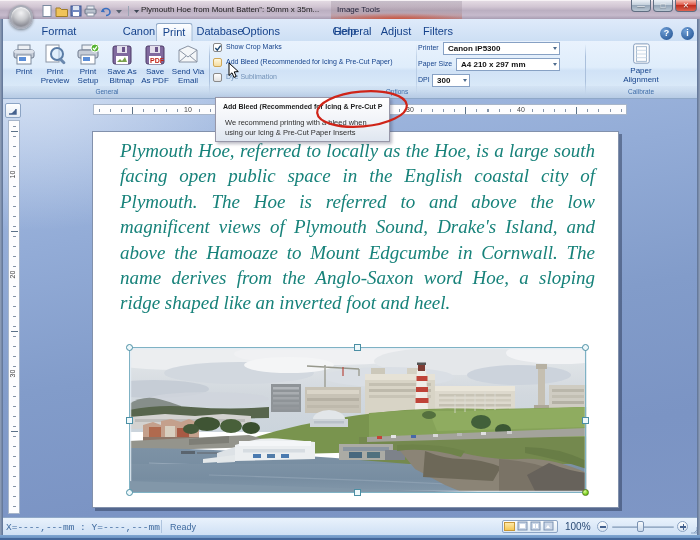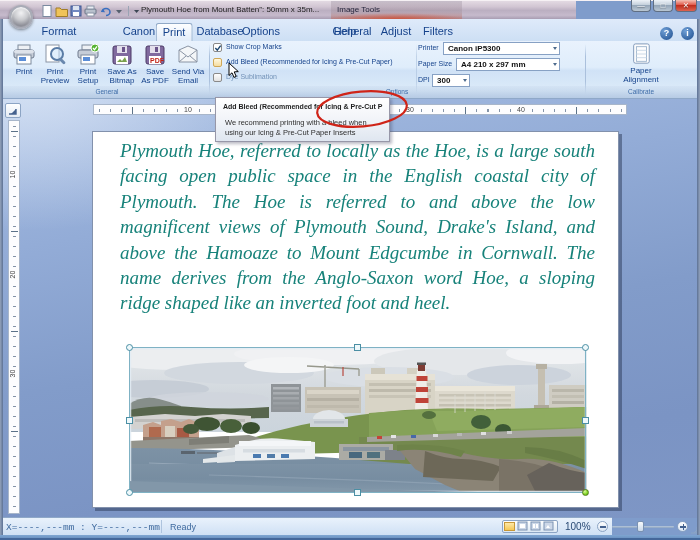--- a/index.html
+++ b/index.html
@@ -1,21 +1,21 @@
 <!DOCTYPE html>
 <html><head>
 <meta charset="utf-8">
 <style>
   * { margin:0; padding:0; box-sizing:border-box; }
   html,body { width:700px; height:540px; overflow:hidden; }
   body { font-family:"Liberation Sans", sans-serif; position:relative; background:#7f9ccb; }
   .abs { position:absolute; }
 
   
-  #titlebar { position:absolute; left:0; top:0; width:576px; height:19px;
+  #titlebar { position:absolute; left:0; top:0; width:700px; height:19px;
     background:linear-gradient(#e6dde5 0%, #d2c6d3 35%, #bbafc1 55%, #c6bacc 80%, #a89db2 100%); }
   #titlebar .topline { position:absolute; left:0; top:0; width:700px; height:1px; background:#f6f1f4; }
   #imgtools-hl { position:absolute; left:331px; top:1px; width:131px; height:18px;
     background:linear-gradient(rgba(128,118,138,0.28), rgba(145,115,118,0.22) 62%, rgba(195,100,82,0.45) 100%); }
   #imgtools-glow { position:absolute; left:328px; top:13px; width:138px; height:6px;
     background:radial-gradient(ellipse at 50% 100%, rgba(205,80,55,0.85), rgba(205,80,55,0) 70%); }
   #title-text { position:absolute; left:141px; top:5px; font-size:8px; color:#1c1c1c; white-space:nowrap; }
   #imgtools-text { position:absolute; left:337px; top:5px; font-size:8px; color:#24243a; }
 
   .winbtn { position:absolute; top:0px; height:12px; border-radius:0 0 4px 4px; border:1px solid #606e82; border-top:none; }
@@ -79,21 +79,21 @@
   .handle.green { background:radial-gradient(circle at 35% 30%, #d9f79b, #7ed321 60%, #559e0d); border-color:#55801e; }
 
   
   #tooltip { position:absolute; left:215px; top:97px; width:175px; height:45px;
     background:linear-gradient(#ffffff, #f0f3f8 55%, #dfe6f0); border:1px solid #9797a8;
     box-shadow:2px 2px 3px rgba(60,60,90,0.35); z-index:20; }
   #tooltip .tt-title { position:absolute; left:7px; top:5px; font-size:7px; font-weight:bold; color:#1e1e1e; white-space:nowrap; overflow:hidden; width:166px; }
   #tooltip .tt-body { position:absolute; left:9px; top:20px; font-size:7.5px; color:#2e2e2e; line-height:10px; white-space:nowrap; }
 
   
-  #statusbar { position:absolute; left:0px; top:517px; width:612px; height:18px;
+  #statusbar { position:absolute; left:0px; top:517px; width:700px; height:18px;
     background:linear-gradient(#e9f2fc, #cfe0f4); border-top:1px solid #8fa8c8; }
   #statusbar .coords { position:absolute; left:6px; top:4px; font-family:"Liberation Mono", monospace; font-size:9.5px; color:#3f6a9e; letter-spacing:0px; }
   #statusbar .ready { position:absolute; left:170px; top:4px; font-size:9px; color:#3f6a9e; }
   #bottomstrip { position:absolute; left:0; top:535px; width:700px; height:5px;
     background:linear-gradient(#7fa6d2, #5f86b8); }
 
   #frame-l { position:absolute; left:0; top:19px; width:3px; height:516px; background:linear-gradient(90deg,#93a2ba,#5d7295); z-index:28; }
   #frame-r { position:absolute; right:0; top:19px; width:3px; height:516px; background:linear-gradient(90deg,#5d7295,#93a2ba); z-index:28; }
 </style>
 </head>

